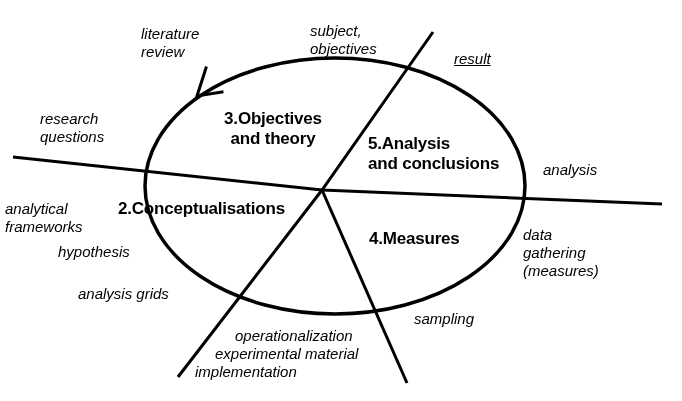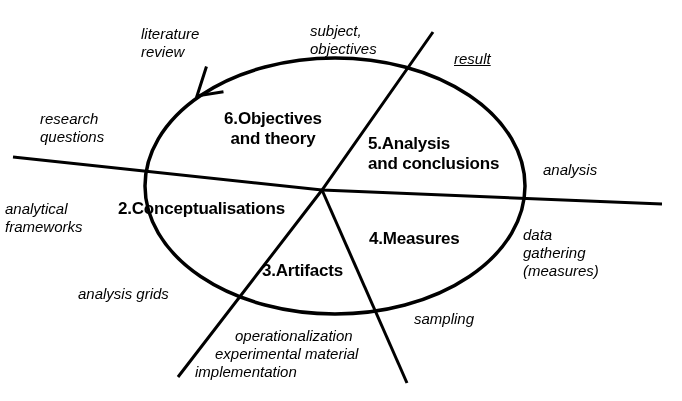--- a/index.html
+++ b/index.html
@@ -36,40 +36,40 @@
 <div class="canvas">
 
   <svg width="682" height="401" viewBox="0 0 682 401">
     <ellipse cx="335" cy="186" rx="190" ry="128" fill="none" stroke="#000000" stroke-width="3.5"></ellipse>
     <polyline points="13,157 322,190 662,204" fill="none" stroke="#000000" stroke-width="3"></polyline>
     <polyline points="433,32 322,190 178,377" fill="none" stroke="#000000" stroke-width="3"></polyline>
     <line x1="322" y1="190" x2="407" y2="383" stroke="#000000" stroke-width="3"></line>
     <polyline points="206,68 197,96 222,92" fill="none" stroke="#000000" stroke-width="3" stroke-linecap="square"></polyline>
   </svg>
 
-  <div class="lbl bd" style="left:206px; top:109px; width:134px; text-align:center;">6.Objectives
+  <div class="lbl bd" style="left:206px; top:109px; width:134px; text-align:center;">3.Objectives
 and theory</div>
   <div class="lbl bd" style="left:118px; top:199px;">2.Conceptualisations</div>
-  <div class="lbl bd" style="left:262px; top:261px;">3.Artifacts</div>
   <div class="lbl bd" style="left:369px; top:229px;">4.Measures</div>
   <div class="lbl bd" style="left:368px; top:134px;">5.Analysis
 and conclusions</div>
 
   <div class="lbl it" style="left:141px; top:25px;">literature
 review</div>
   <div class="lbl it" style="left:310px; top:22px;">subject,
 objectives</div>
   <div class="lbl it" style="left:454px; top:50px;text-decoration:underline;">result</div>
   <div class="lbl it" style="left:543px; top:161px;">analysis</div>
   <div class="lbl it" style="left:523px; top:226px;">data
 gathering
 (measures)</div>
   <div class="lbl it" style="left:390px; top:310px;margin-left:24px;">sampling</div>
   <div class="lbl it" style="left:235px; top:327px;">operationalization</div>
   <div class="lbl it" style="left:215px; top:345px;">experimental material</div>
   <div class="lbl it" style="left:195px; top:363px;">implementation</div>
   <div class="lbl it" style="left:78px; top:285px;">analysis grids</div>
+  <div class="lbl it" style="left:58px; top:243px;">hypothesis</div>
   <div class="lbl it" style="left:5px; top:200px;">analytical
 frameworks</div>
   <div class="lbl it" style="left:40px; top:89px;margin-top:21px;">research
 questions</div>
 
 </div>
 
 </body></html>

